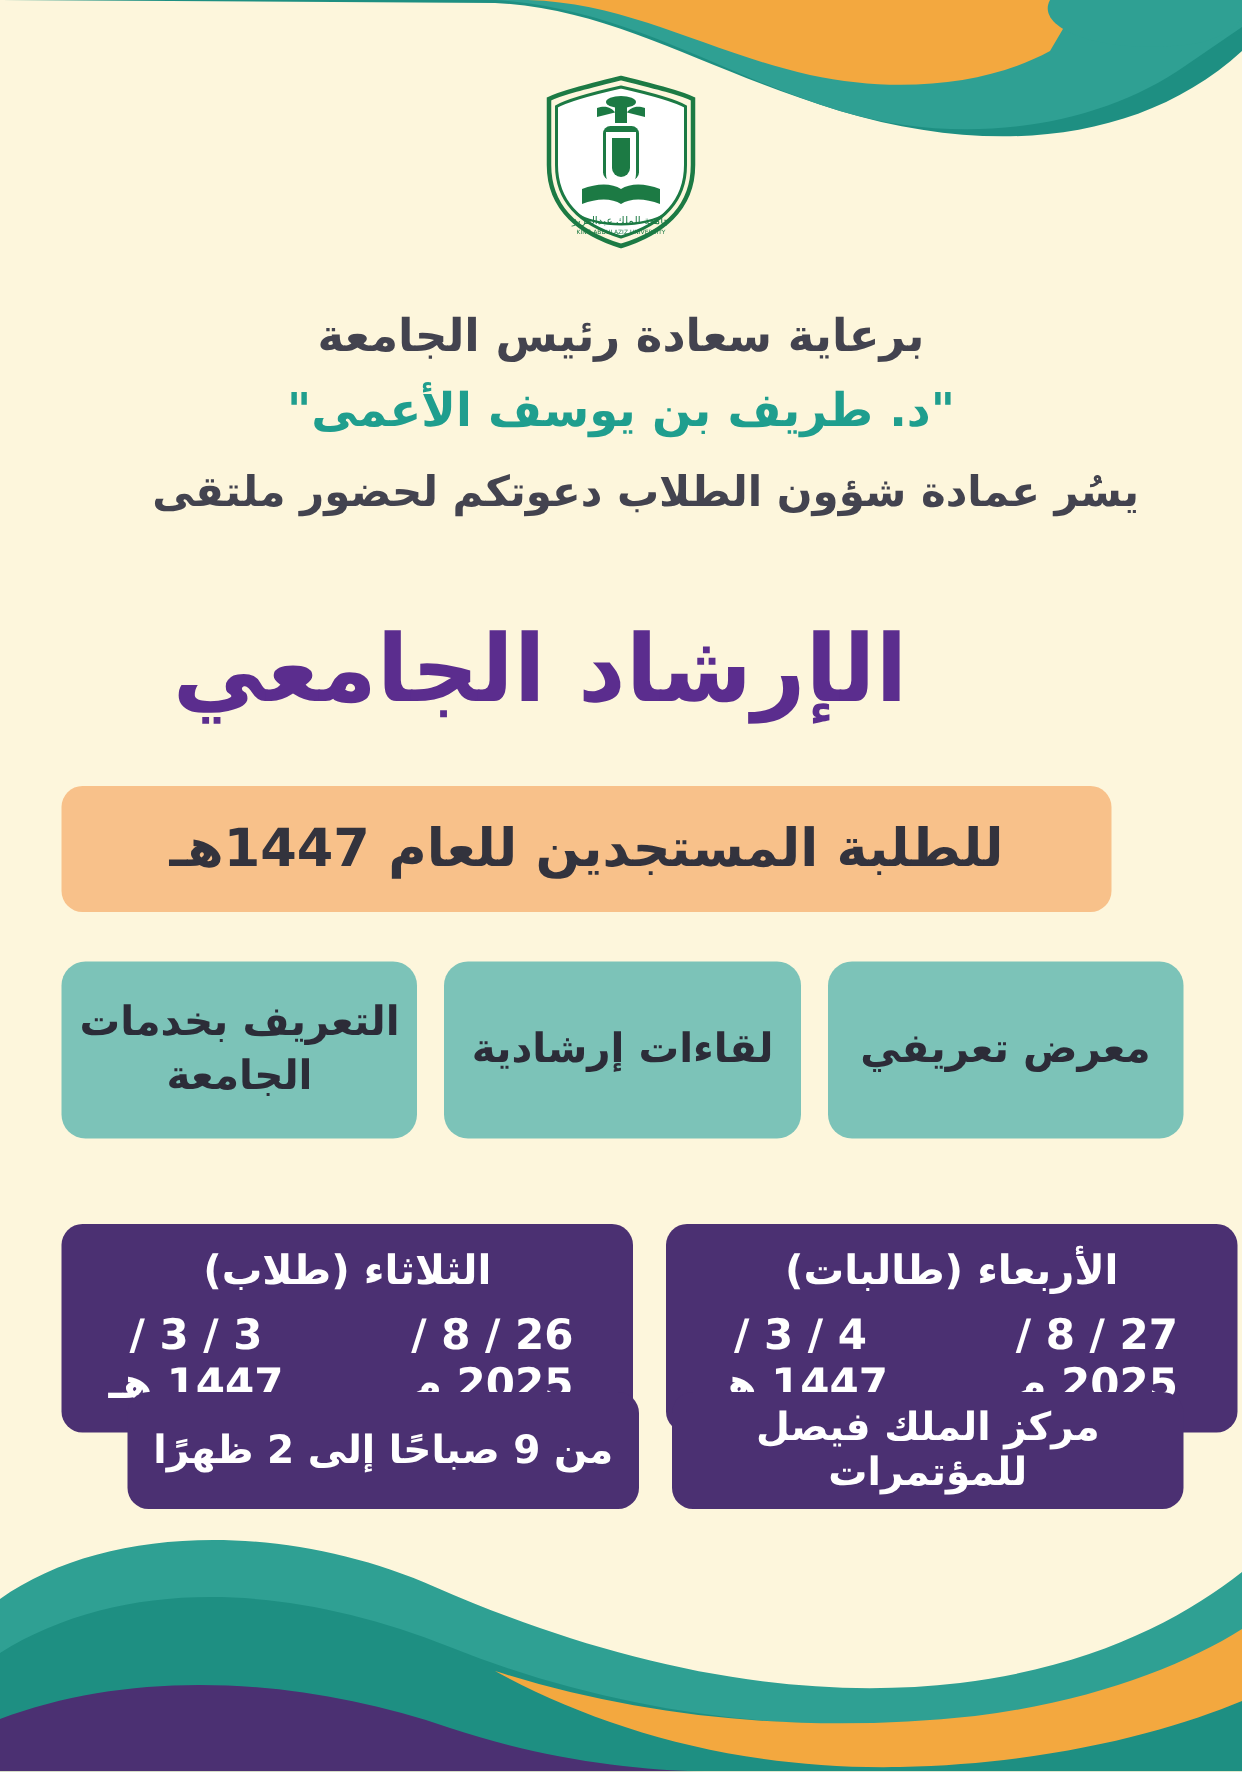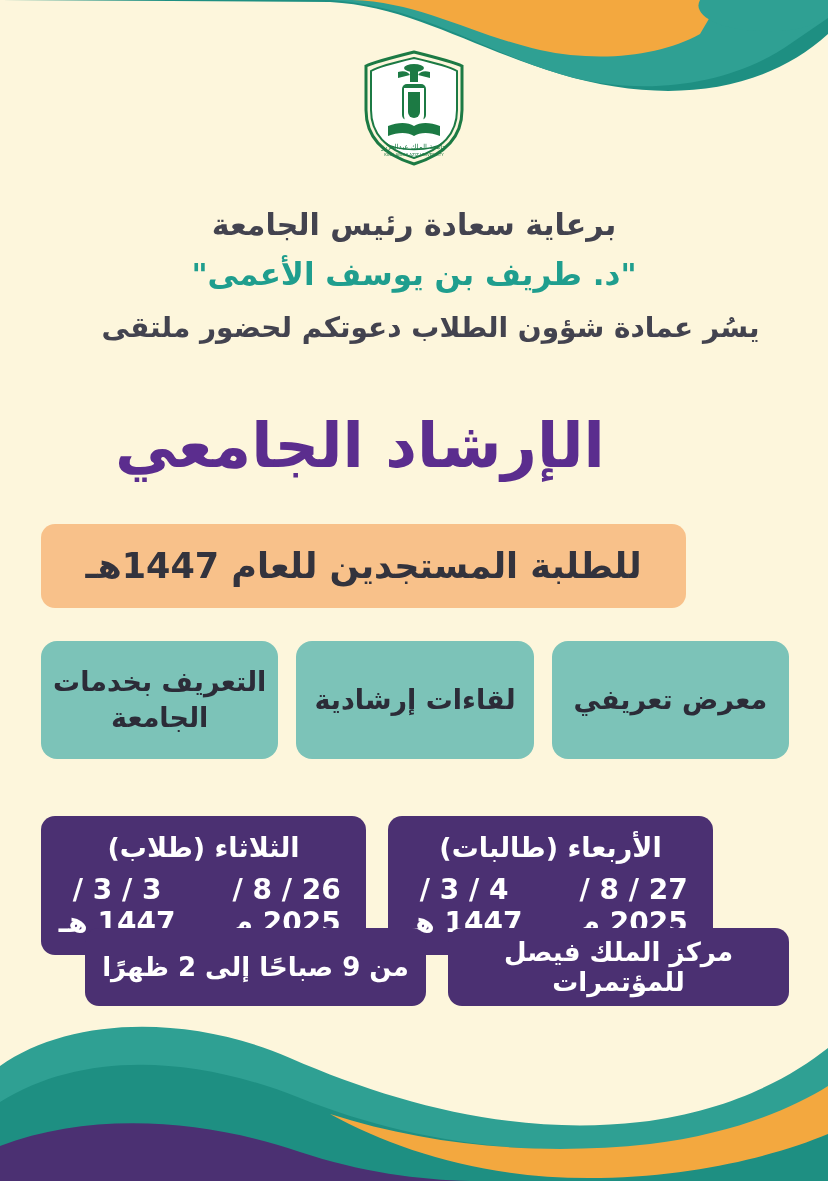--- a/index.html
+++ b/index.html
@@ -87,21 +87,21 @@
     color: #5b2d8e;
     letter-spacing: -1px;
     line-height: 1.15;
   }
 
   
   .banner {
     position: absolute;
     top: 524px;
     left: 41px;
-    width: 645px;
+    width: 700px;
     height: 84px;
     background: #f8c18a;
     border-radius: 14px;
     display: flex;
     align-items: center;
     justify-content: center;
     color: #33333d;
     font-size: 35px;
     font-weight: 800;
   }
@@ -131,21 +131,21 @@
     font-size: 27px;
     font-weight: 700;
     line-height: 1.35;
   }
 
   
   .dates {
     position: absolute;
     top: 816px;
     left: 41px;
-    width: 672px;
+    width: 784px;
     display: flex;
     flex-direction: row-reverse;
     justify-content: center;
     gap: 22px;
   }
   .date-card {
     background: #4b3072;
     border-radius: 14px;
     flex: 1 1 0;
     padding: 14px 10px 16px;

